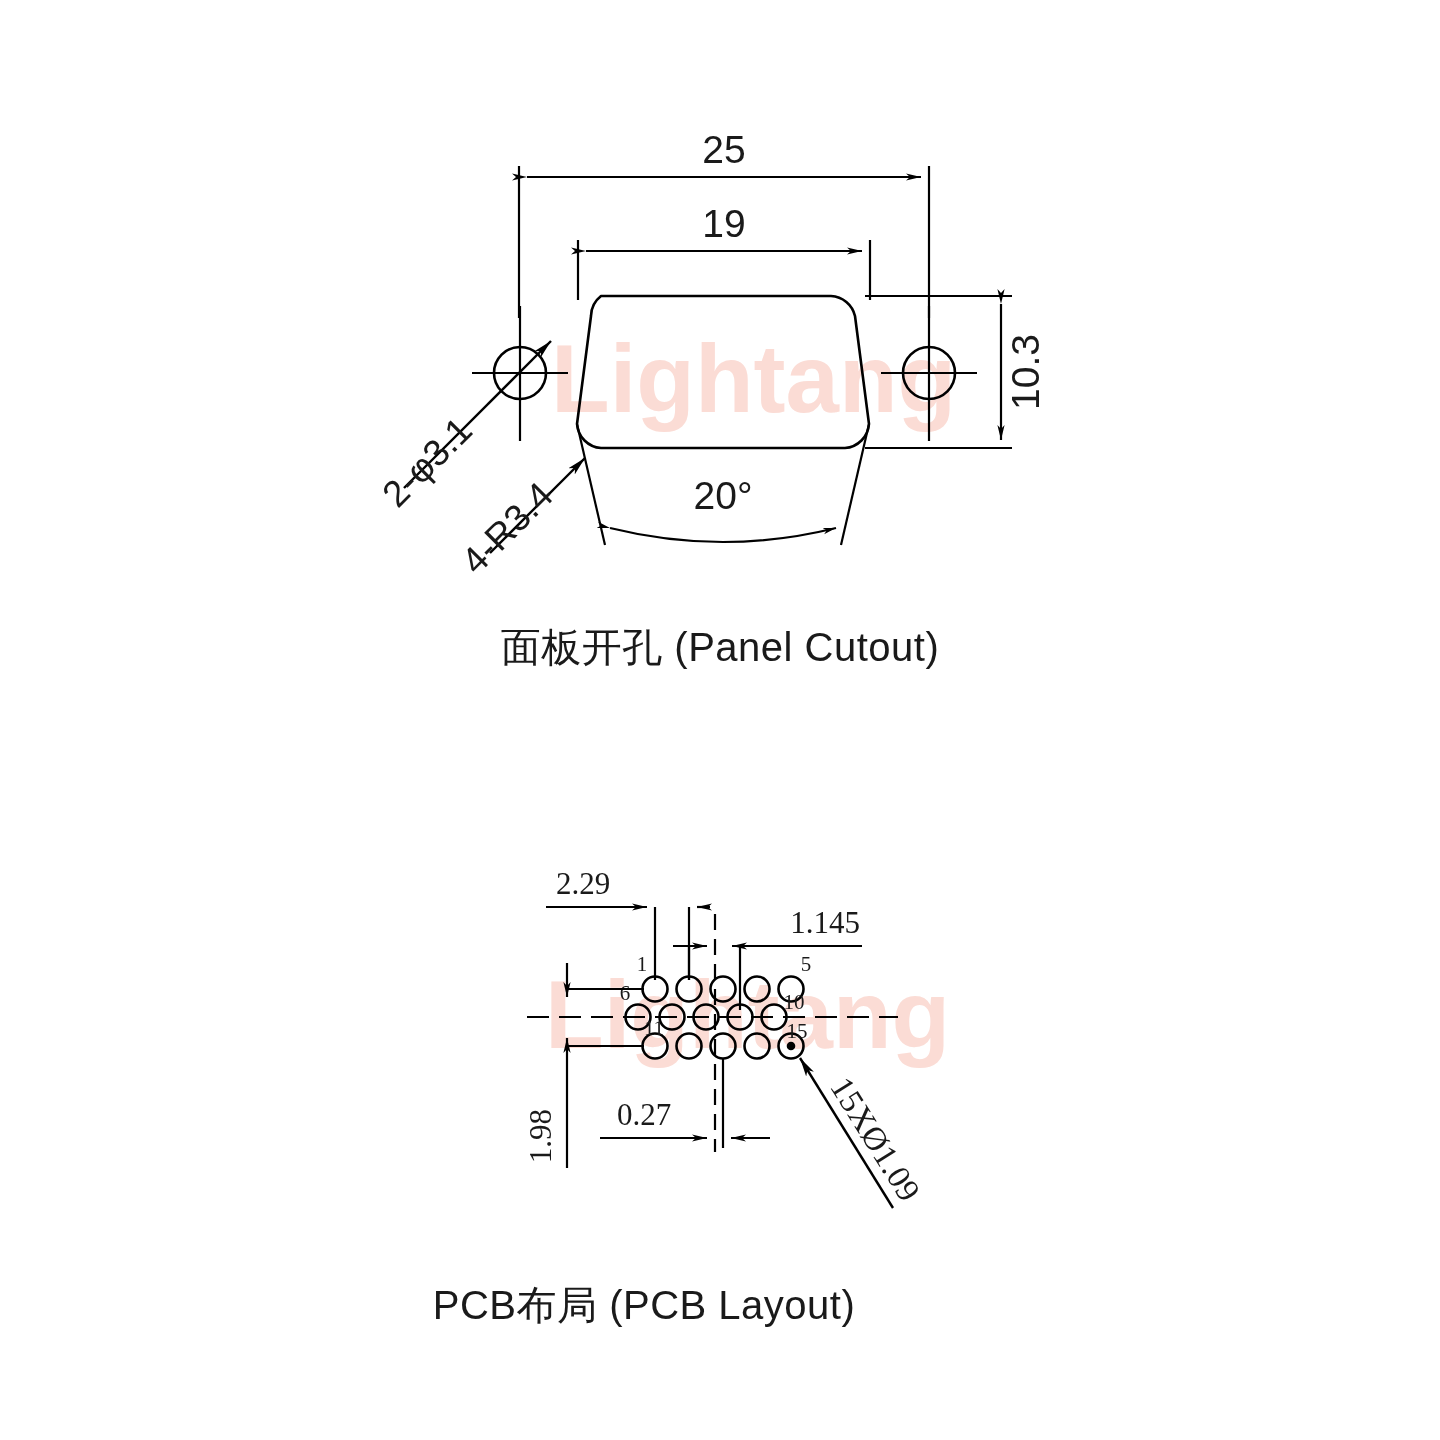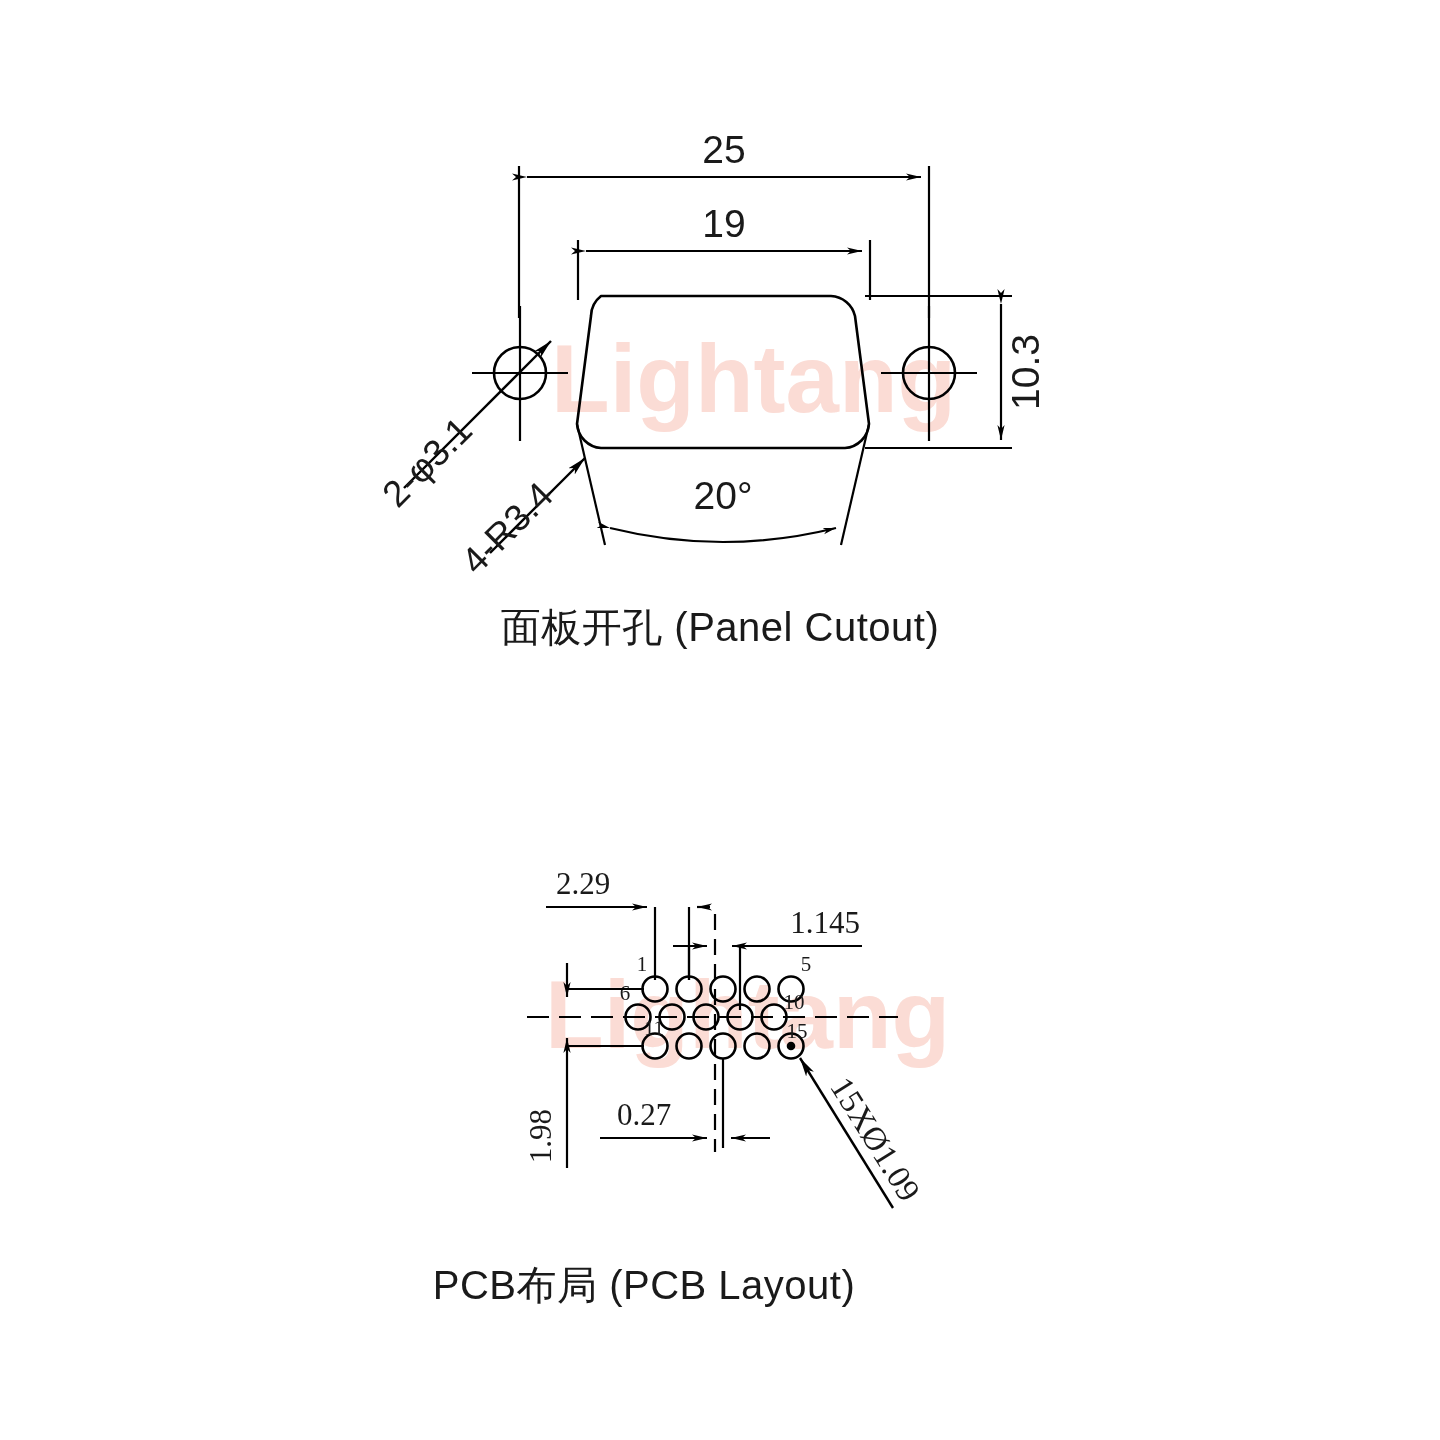--- a/index.html
+++ b/index.html
@@ -23,20 +23,21 @@
     left: 0;
     top: 0;
     width: 1440px;
     height: 1440px;
   }
   .cap {
     position: absolute;
     white-space: nowrap;
     color: #1a1a1a;
     font-family: "Liberation Sans", sans-serif;
+    margin-top: 20px;
   }
   #caption-panel {
     left: 0;
     top: 600px;
     width: 1440px;
     text-align: center;
     font-size: 40px;
     letter-spacing: 0.5px;
   }
   #caption-pcb {

